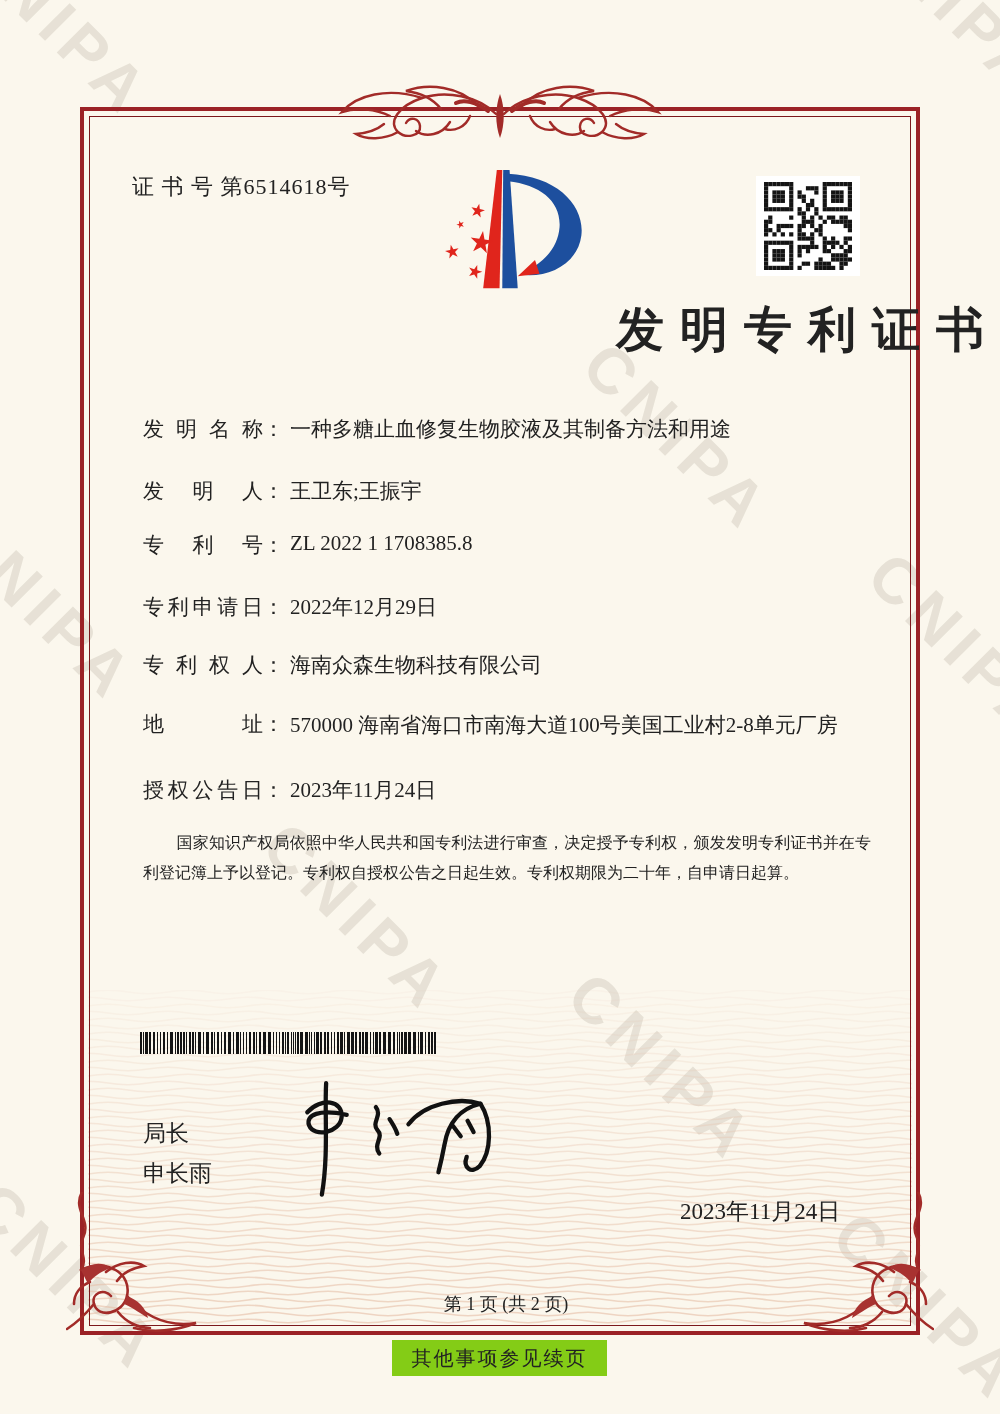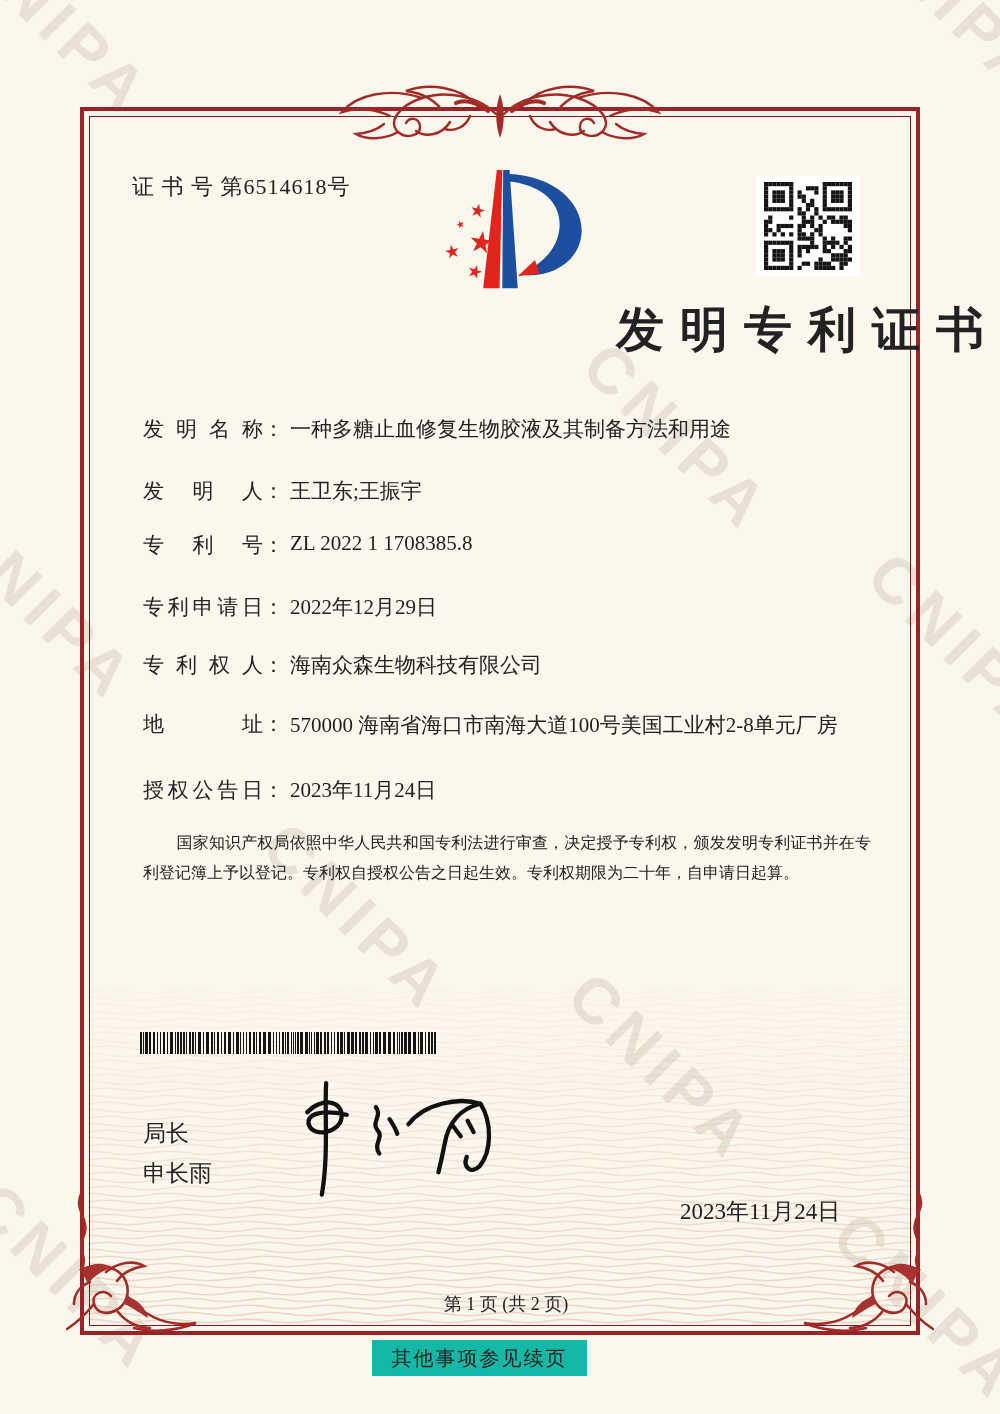--- a/index.html
+++ b/index.html
@@ -56,22 +56,22 @@
     font-family:"Liberation Sans","DejaVu Sans",sans-serif;font-weight:500;
   }
   .director-name{
     position:absolute;left:143px;top:1158px;font-size:23px;
     font-family:"Liberation Sans","DejaVu Sans",sans-serif;font-weight:500;
   }
   .signature{position:absolute;left:285px;top:1078px;}
   .issue-date{position:absolute;left:680px;top:1196px;font-size:23px;}
   .page-num{position:absolute;left:0;top:1292px;width:1000px;text-align:center;font-size:18px;padding-left:6px;}
   .cont-note{
-    position:absolute;left:372px;top:1340px;width:215px;height:36px;
-    background:#14b8a6;display:flex;align-items:center;justify-content:center;
+    position:absolute;left:392px;top:1340px;width:215px;height:36px;
+    background:#84cc16;display:flex;align-items:center;justify-content:center;
     font-size:20px;letter-spacing:2px;
   }
 </style>
 </head>
 <body>
 
 <div class="wm" style="left:-60px;top:-15px;">CNIPA</div>
 <div class="wm" style="left:835px;top:-35px;">CNIPA</div>
 <div class="wm" style="left:560px;top:400px;">CNIPA</div>
 <div class="wm" style="left:-75px;top:570px;">CNIPA</div>

